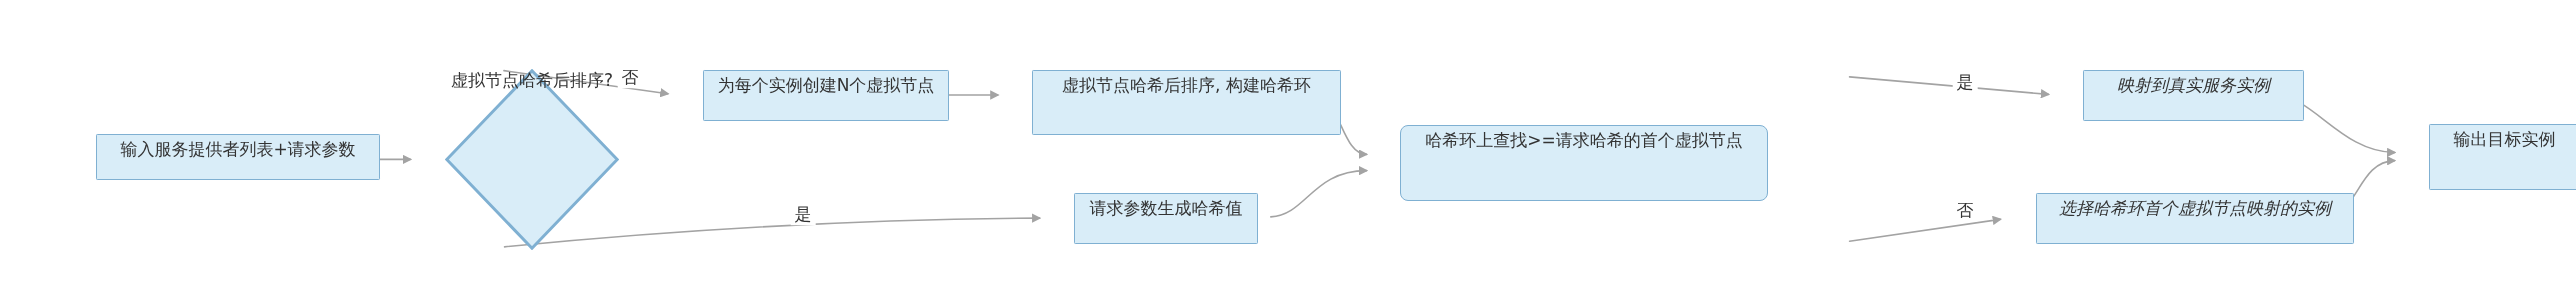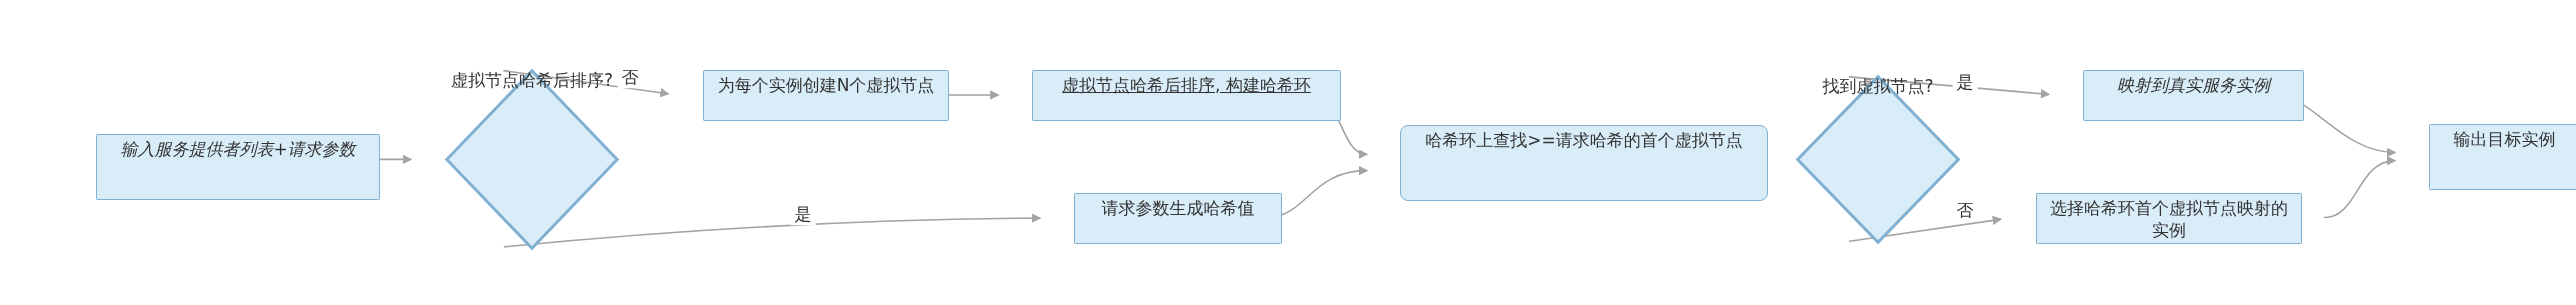--- a/index.html
+++ b/index.html
@@ -103,59 +103,53 @@
     <path class="edge" d="M2100 152 C2145 152 2145 246 2186 247" marker-end="url(#arrow)"></path>
     <path class="edge" d="M807 395 Q1240 352 1663 349" marker-end="url(#arrow)"></path>
     <path class="edge" d="M2033 347 C2090 344 2100 273 2186 273" marker-end="url(#arrow)"></path>
     <path class="edge" d="M2783 255 H2817" marker-end="url(#arrow)"></path>
     <path class="edge" d="M2959 123 L3277 151" marker-end="url(#arrow)"></path>
     <path class="edge" d="M2959 386 L3200 351" marker-end="url(#arrow)"></path>
     <path class="edge" d="M3639 152 C3700 152 3745 243 3831 244" marker-end="url(#arrow)"></path>
     <path class="edge" d="M3719 348 C3772 348 3772 258 3831 257" marker-end="url(#arrow)"></path>
   </svg>
 
-  <div class="node rect" style="left:67px;top:134px;width:284px;height:66px;font-style:italic;">
+  <div class="node rect" style="left:67px;top:134px;width:284px;height:46px;">
     <span class="label">输入服务提供者列表+请求参数</span>
   </div>
 
   <div class="node diamond" style="left:416px;top:69px;width:174px;height:181px;">
     <svg class="diamond-svg" viewBox="0 0 100 100" preserveAspectRatio="none">
       <polygon points="50,1 99,50 50,99 1,50" vector-effect="non-scaling-stroke"></polygon>
     </svg>
     <span class="label">虚拟节点哈希后排序?</span>
   </div>
 
   <div class="node rect" style="left:674px;top:70px;width:246px;height:51px;">
     <span class="label">为每个实例创建N个虚拟节点</span>
   </div>
 
-  <div class="node rect" style="left:1003px;top:70px;width:309px;height:51px;text-decoration:underline;">
+  <div class="node rect" style="left:1003px;top:70px;width:309px;height:65px;">
     <span class="label">虚拟节点哈希后排序, 构建哈希环</span>
   </div>
 
-  <div class="node rect" style="left:1045px;top:193px;width:208px;height:51px;">
+  <div class="node rect" style="left:1045px;top:193px;width:184px;height:51px;">
     <span class="label">请求参数生成哈希值</span>
   </div>
 
   <div class="node rect" style="left:1371px;top:125px;width:368px;height:76px;border-radius:8px;">
     <span class="label">哈希环上查找&gt;=请求哈希的首个虚拟节点</span>
   </div>
 
-  <div class="node diamond" style="left:1767px;top:75px;width:164px;height:169px;">
-    <svg class="diamond-svg" viewBox="0 0 100 100" preserveAspectRatio="none">
-      <polygon points="50,1 99,50 50,99 1,50" vector-effect="non-scaling-stroke"></polygon>
-    </svg>
-    <span class="label">找到虚拟节点?</span>
-  </div>
 
   <div class="node rect" style="left:2054px;top:70px;width:221px;height:51px;font-style:italic;">
     <span class="label">映射到真实服务实例</span>
   </div>
 
-  <div class="node rect" style="left:2007px;top:193px;width:266px;height:51px;">
+  <div class="node rect" style="left:2007px;top:193px;width:318px;height:51px;font-style:italic;">
     <span class="label">选择哈希环首个虚拟节点映射的实例</span>
   </div>
 
   <div class="node rect" style="left:2400px;top:124px;width:151px;height:66px;">
     <span class="label">输出目标实例</span>
   </div>
 
   <span class="edge-label" style="left:630px;top:78px;">否</span>
   <span class="edge-label" style="left:803px;top:215px;">是</span>
   <span class="edge-label" style="left:1965px;top:83px;">是</span>

